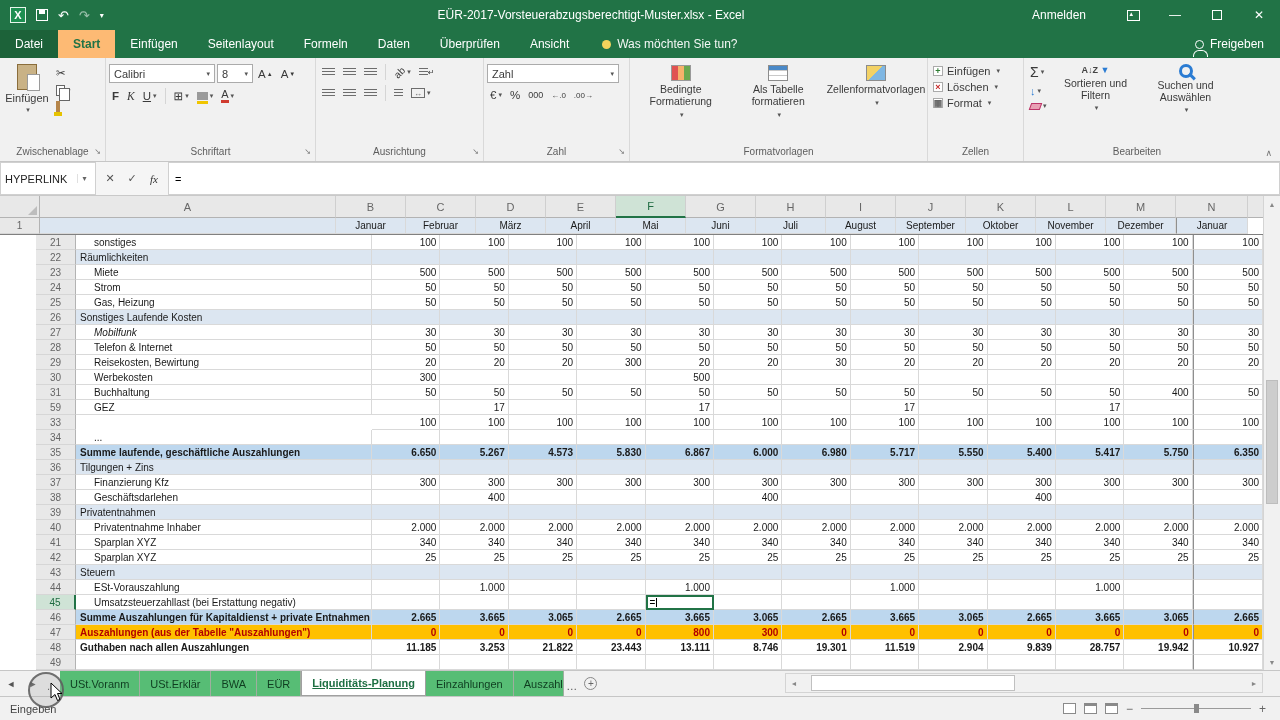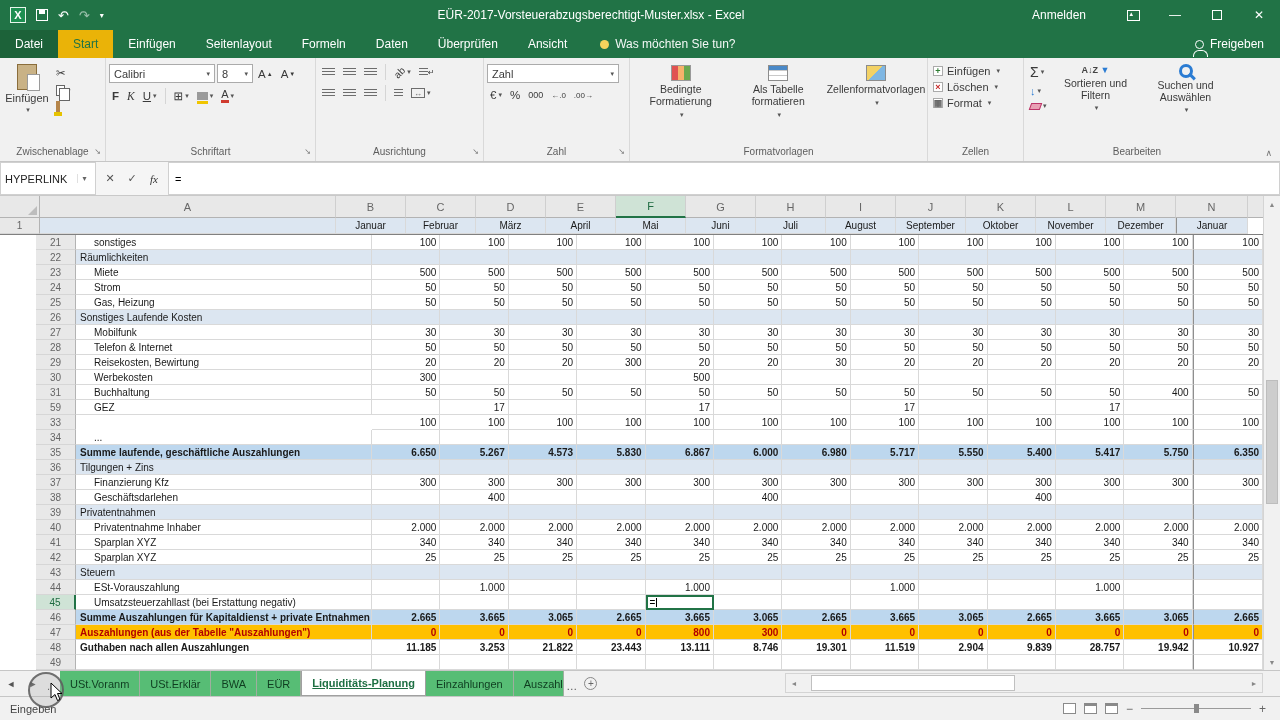--- a/index.html
+++ b/index.html
@@ -25,21 +25,21 @@
   .winbtn { width:42px; height:100%; display:flex; align-items:center; justify-content:center; font-size:12px; }
   .ic-ribbonopts { width:13px; height:11px; border:1px solid #fff; position:relative; }
   .ic-ribbonopts::after { content:"▴"; position:absolute; top:-1px; left:2px; font-size:7px; }
   .ic-max { width:10px; height:10px; border:1px solid #fff; }
 
   
   .tabrow { position:absolute; top:30px; left:0; right:0; height:28px; background:#217346;
             display:flex; align-items:stretch; color:#fff; font-size:12px; }
   .rtab { padding:0 15px; display:flex; align-items:center; cursor:default; }
   .rtab.file { background:#1c6239; }
-  .rtab.active { background:#eab308; color:#217346; font-weight:normal; }
+  .rtab.active { background:#fdba74; color:#217346; font-weight:bold; }
   .tellme { display:flex; align-items:center; gap:6px; margin-left:18px; opacity:.95; }
   .ic-bulb { width:9px; height:9px; border-radius:50%; background:#ffd95e; display:inline-block; }
   .tabrow-spacer { flex:1; }
   .share { display:flex; align-items:center; gap:6px; padding-right:16px; }
   .ic-person { width:9px; height:9px; border-radius:50%; border:1.5px solid #fff; position:relative; }
   .ic-person::after { content:""; position:absolute; top:9px; left:-3px; width:13px; height:6px;
                       border:1.5px solid #fff; border-bottom:none; border-radius:6px 6px 0 0; }
 
   
   .ribbon { position:absolute; top:58px; left:0; right:0; height:104px; background:#f1f1f1;
@@ -602,21 +602,21 @@
           <div class="cell val" style="width: 70px;"></div>
           <div class="cell val" style="width: 70px;"></div>
           <div class="cell val" style="width: 70px;"></div>
           <div class="cell val" style="width: 70px;"></div>
           <div class="cell val" style="width: 70px;"></div>
           <div class="cell val" style="width: 70px;"></div>
           <div class="cell val coln" style="width: 72px;"></div>
         </div>
         <div class="grow">
           <div class="rowh">27</div>
-          <div class="cell lab" style="padding-left: 18px;">Mobilfunk</div>
+          <div class="cell lab" style="padding-left: 18px; font-style: italic;">Mobilfunk</div>
           <div class="cell val" style="width: 70px;">30</div>
           <div class="cell val" style="width: 70px;">30</div>
           <div class="cell val" style="width: 70px;">30</div>
           <div class="cell val" style="width: 70px;">30</div>
           <div class="cell val" style="width: 70px;">30</div>
           <div class="cell val" style="width: 70px;">30</div>
           <div class="cell val" style="width: 70px;">30</div>
           <div class="cell val" style="width: 70px;">30</div>
           <div class="cell val" style="width: 70px;">30</div>
           <div class="cell val" style="width: 70px;">30</div>

